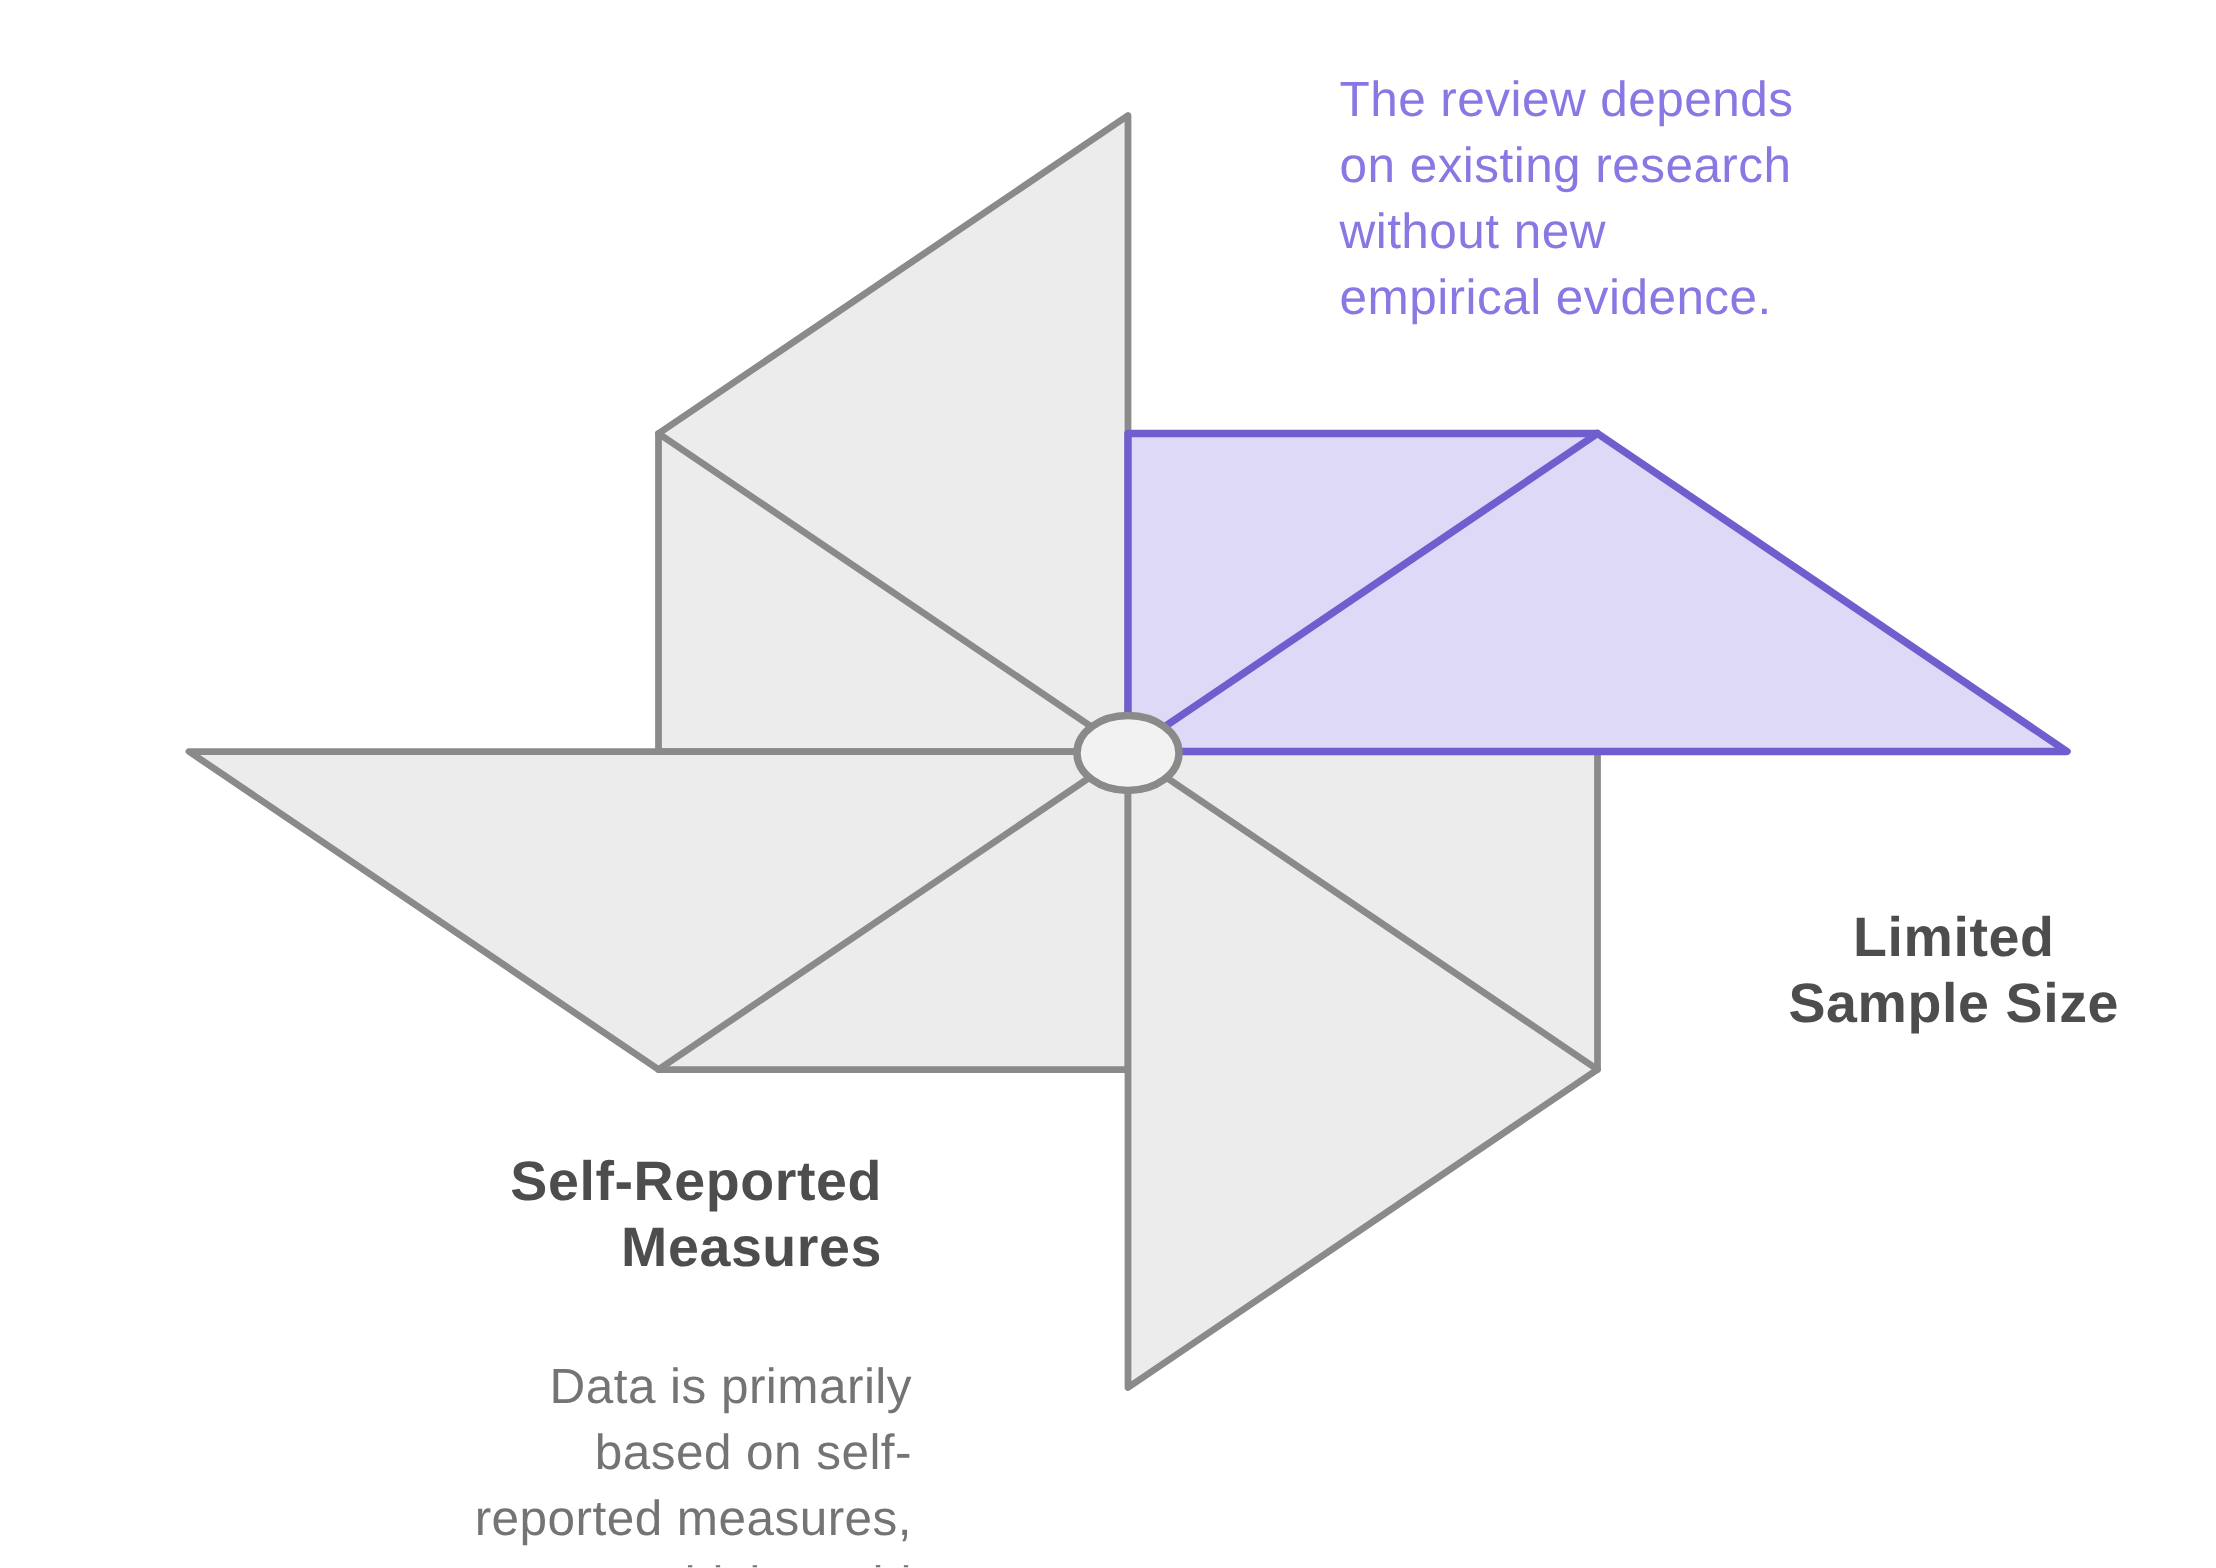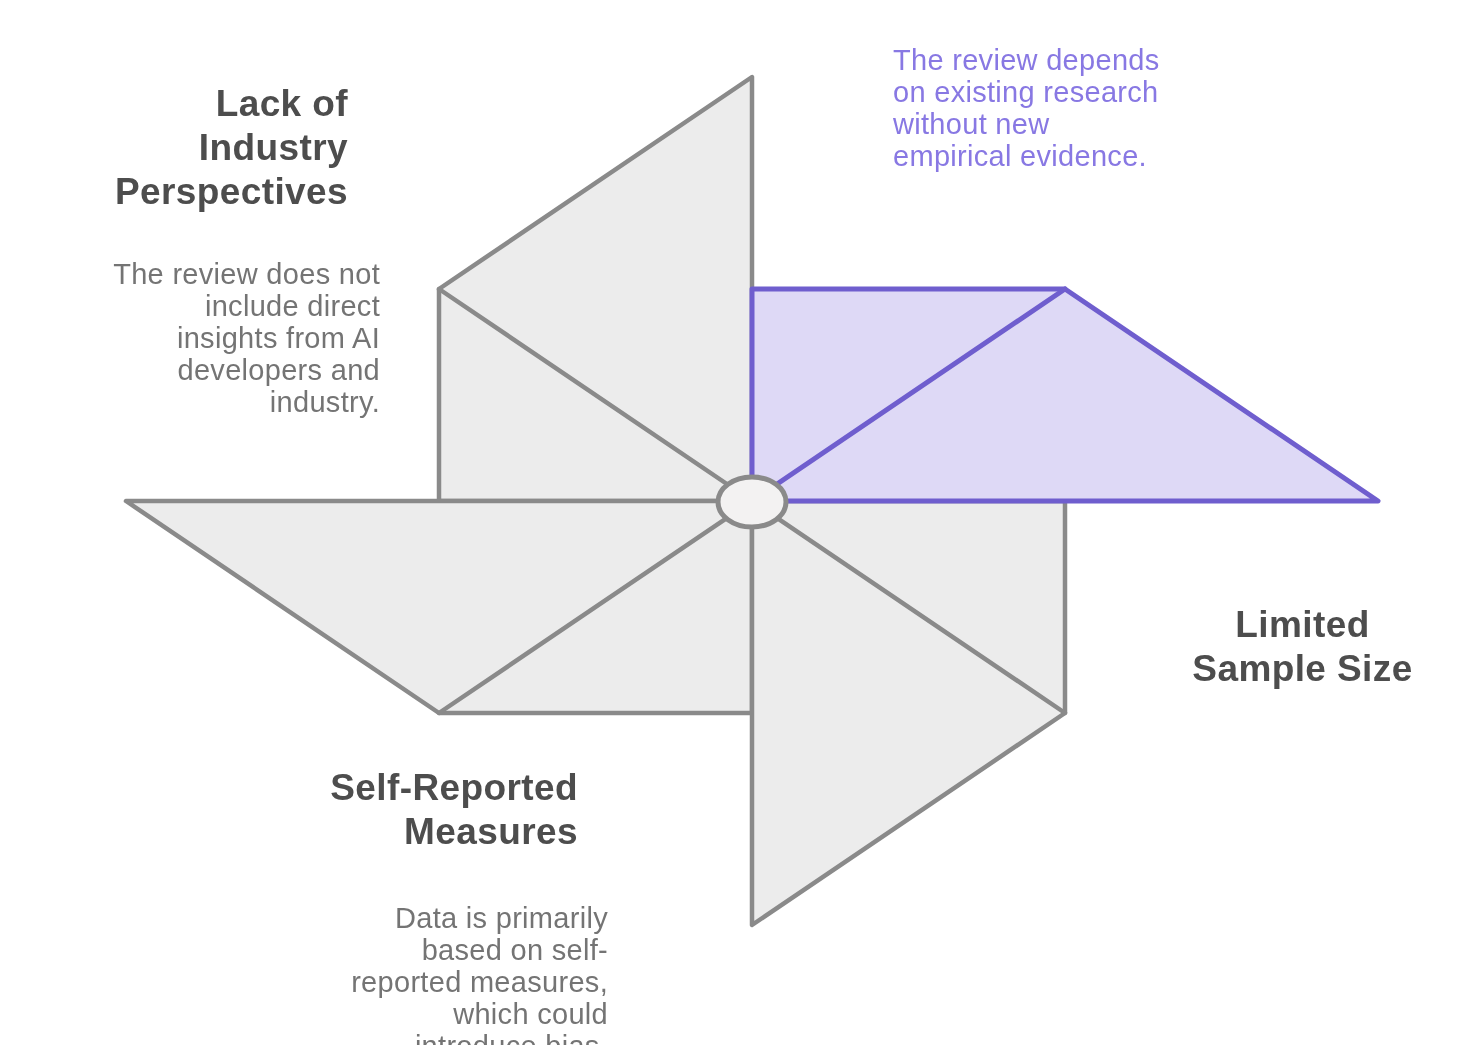--- a/index.html
+++ b/index.html
@@ -12,35 +12,35 @@
   }
   .pinwheel-svg { position:absolute; left:0; top:0; width:1477px; height:1045px; }
   .label { position:absolute; white-space:pre-line; }
   .label h2 {
     margin:0;
     font-size:37px; line-height:44px; font-weight:700;
     letter-spacing:0.4px;
   }
   .label p {
     margin:26px 0 0 0;
-    font-size:29px; line-height:32px; font-weight:400;
+    font-size:33px; line-height:44px; font-weight:400;
     letter-spacing:0.3px;
   }
   .label.gray h2 { color:#4d4d4d; }
   .label.gray p  { color:#747474; }
   .label.purple h2 { color:#7a68d9; }
   .label.purple p  { color:#8878e3; }
 
   .label.tl { left:0px;    top:64px;  width:380px; text-align:right; }
   .label.tl h2 { margin-right:32px; }
   .label.tr { left:893px;  top:0px;   width:430px; text-align:left; }
   .label.br { left:1128px; top:585px; width:349px; text-align:center; }
   .label.br p { margin-top:28px; }
   .label.bl { left:188px;  top:748px; width:420px; text-align:right; }
-  .label.bl h2 { margin-right:30px; }
+  .label.bl h2 { margin-right:20px; }
   .label.bl p { margin-top:30px; }
 </style>
 </head>
 <body>
 
 <div class="canvas">
 
   <svg class="pinwheel-svg" viewBox="0 0 1477 1045" xmlns="http://www.w3.org/2000/svg">
 
     <g>
@@ -59,30 +59,20 @@
     </g>
 
     <g>
       <path stroke-width="5" stroke-linejoin="round" d="M 752,501 L 752,289 L 1065,289 L 1378,501 Z" fill="#ded9f6" stroke="#6f5ece"></path>
       <path fill="none" stroke-width="5" stroke-linecap="round" d="M 1065,289 L 752,501" stroke="#6f5ece"></path>
     </g>
 
     <ellipse cx="752" cy="502" rx="34" ry="25" stroke-width="5" fill="#f3f2f2" stroke="#8a8a8a"></ellipse>
   </svg>
 
-  <div class="label tl gray">
-    <h2>Lack of
-Industry
-Perspectives</h2>
-    <p>The review does not
-include direct
-insights from AI
-developers and
-industry.</p>
-  </div>
 
   <div class="label tr purple">
     <p>The review depends
 on existing research
 without new
 empirical evidence.</p>
   </div>
 
   <div class="label br gray">
     <h2>Limited

